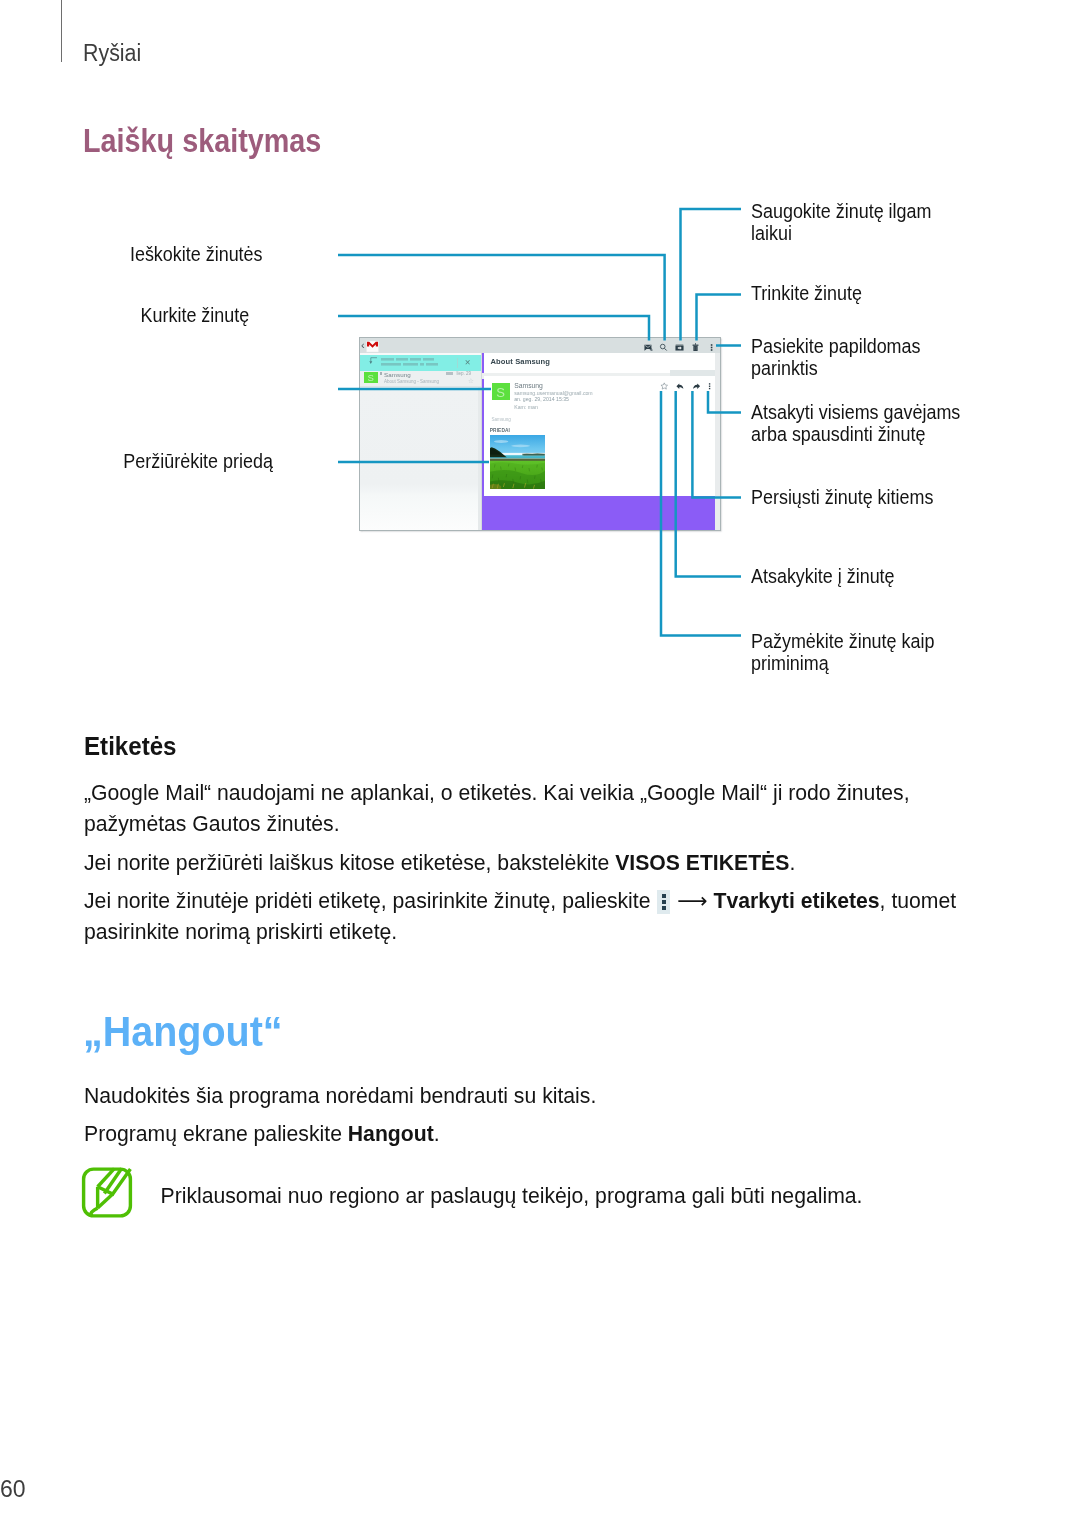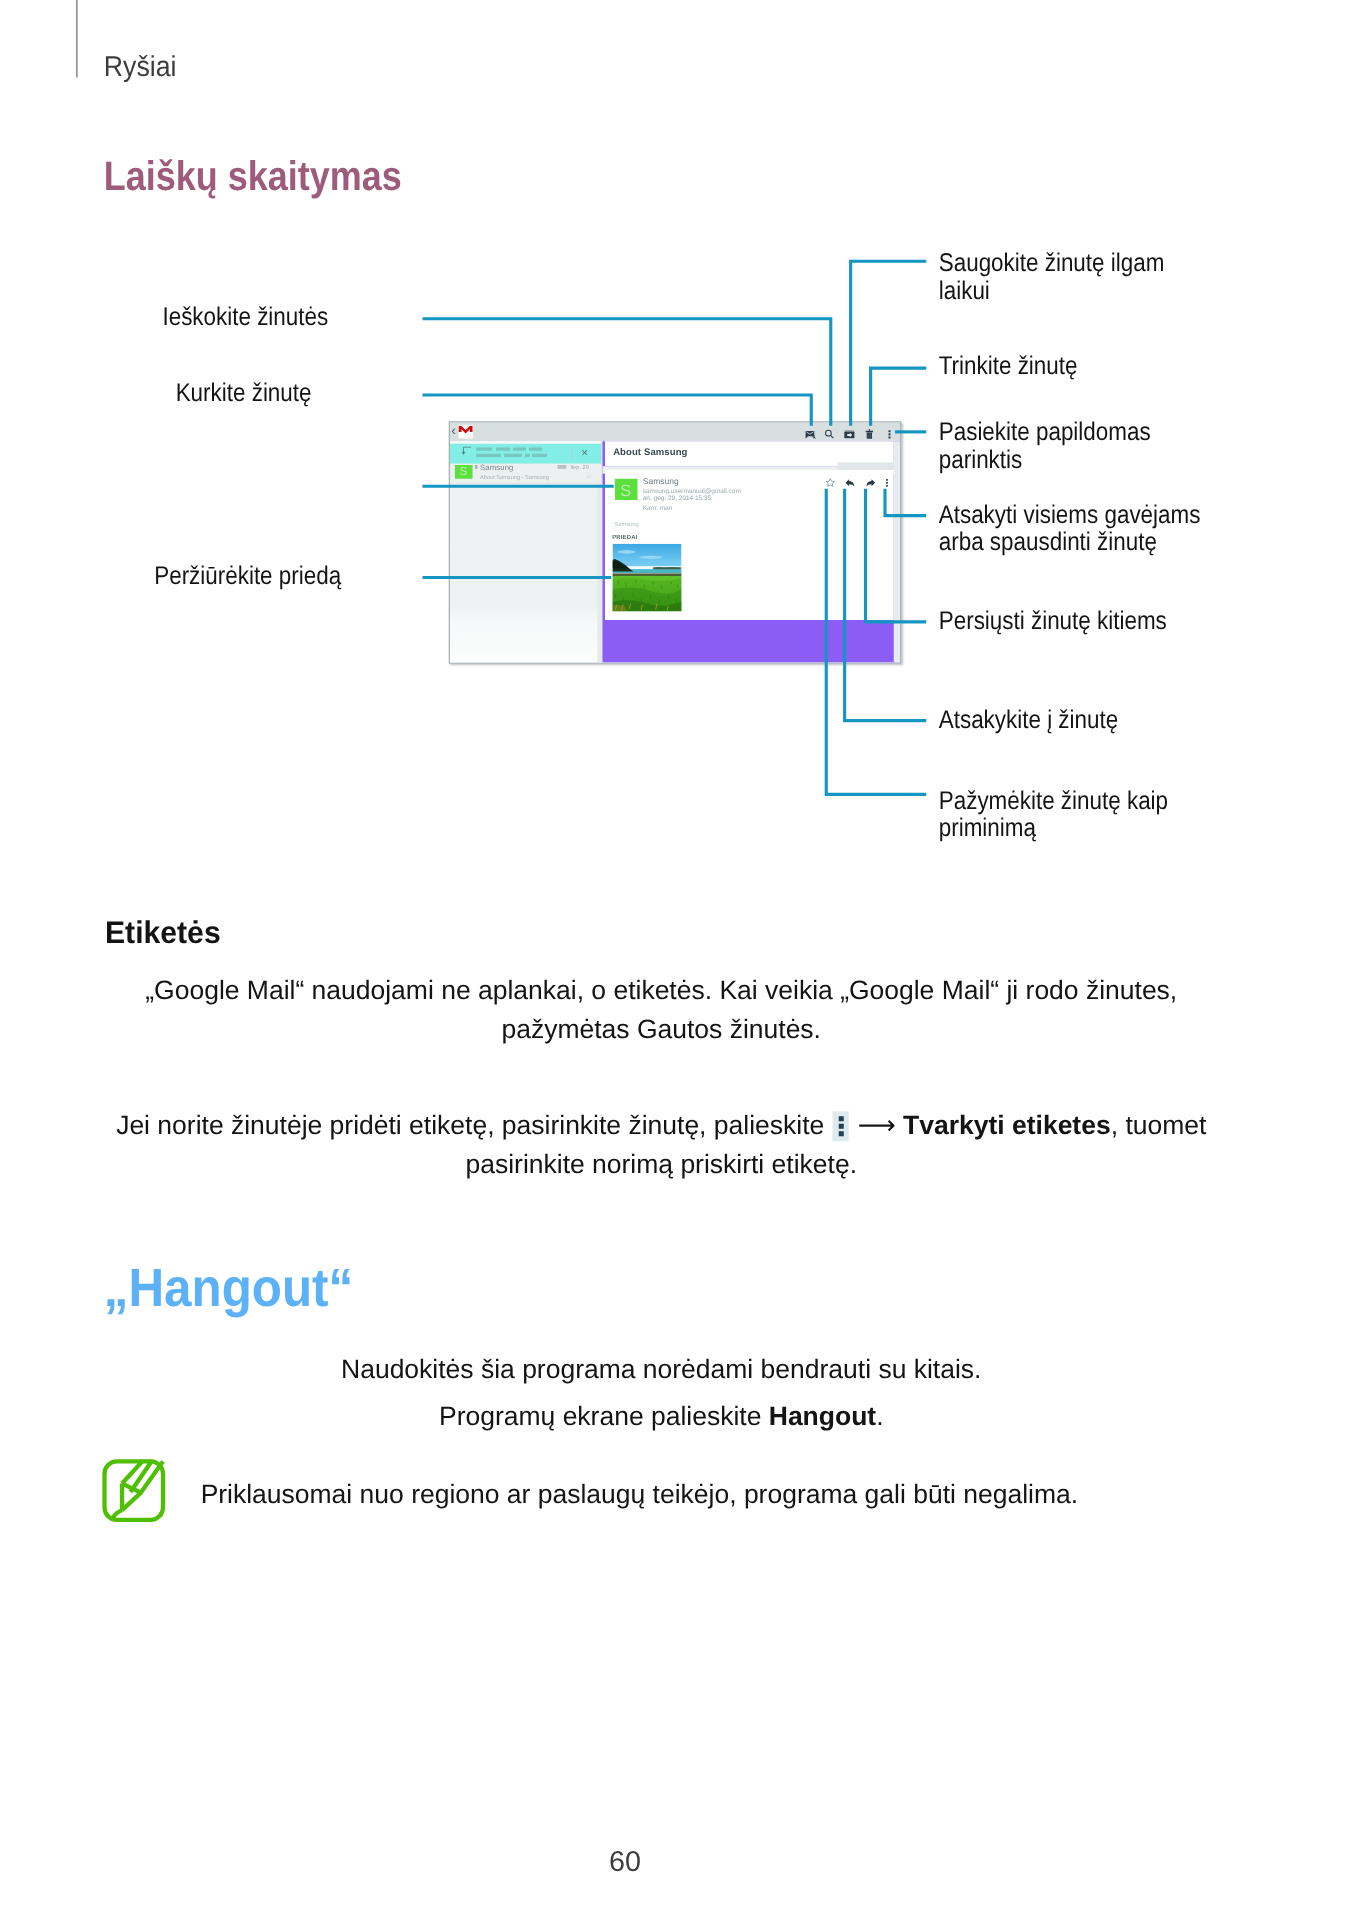--- a/index.html
+++ b/index.html
@@ -16,25 +16,25 @@
   
   .h1{position:absolute;font-weight:bold;line-height:1;white-space:nowrap;
       transform-origin:0 100%;}
   .h1-plum{left:83px;top:124px;font-size:33px;color:#9d5c7c;transform:scaleX(0.872);}
   .h1-blue{left:83px;top:1010px;font-size:43px;color:#5cb1f7;transform:scaleX(0.918);}
   .h2{position:absolute;left:84px;top:734px;font-size:25px;font-weight:bold;color:#141414;
       line-height:1;white-space:nowrap;transform-origin:0 100%;transform:scaleX(0.965);}
 
   
   .p{position:absolute;left:84px;width:890px;font-size:21.2px;color:#141414;
-     line-height:31px;text-align:center;}
+     line-height:31px;text-align:left;}
   .p b{font-weight:bold;}
 
   
-  .pageno{position:absolute;left:0;top:1474px;width:1000px;text-align:center;
+  .pageno{position:absolute;left:0;top:1474px;width:1000px;text-align:left;
       font-size:23px;line-height:31px;color:#3d3d3d;}
 
   
   .note-icon{position:absolute;left:81.3px;top:1166px;width:52px;height:53px;}
   .note-text{position:absolute;left:160.5px;top:1179.5px;width:820px;font-size:21.2px;
       color:#141414;line-height:31px;}
 
   
   .callout{position:absolute;font-size:20.5px;color:#141414;line-height:22.3px;white-space:nowrap;}
   .callout span{display:inline-block;transform:scaleX(0.875);transform-origin:0 50%;}
@@ -311,20 +311,23 @@
     <div class="callout" style="left:750.5px;top:485.5px;"><span>Persiųsti žinutę kitiems</span></div>
     <div class="callout" style="left:750.5px;top:564.5px;"><span>Atsakykite į žinutę</span></div>
     <div class="callout" style="left:750.5px;top:629.5px;"><span>Pažymėkite žinutę kaip</span><br><span>priminimą</span></div>
 
   </div>
 
   <div class="h2">Etiketės</div>
 
   <div class="p" style="top:777px;">„Google Mail“ naudojami ne aplankai, o etiketės. Kai veikia „Google Mail“ ji rodo žinutes, pažymėtas Gautos žinutės.</div>
 
+  <div class="p" style="top:846.5px;">
+    <span>Jei norite peržiūrėti laiškus kitose etiketėse, bakstelėkite </span><b>VISOS ETIKETĖS</b><span>.</span>
+  </div>
 
   <div class="p" style="top:885px;">
     <span>Jei norite žinutėje pridėti etiketę, pasirinkite žinutę, palieskite </span><span class="inline-kebab"><i></i><i></i><i></i></span> <span>⟶</span> <b>Tvarkyti etiketes</b><span>, tuomet pasirinkite norimą priskirti etiketę.</span>
   </div>
 
   <div class="h1 h1-blue">„Hangout“</div>
 
   <div class="p" style="top:1117.5px;">
     <span>Programų ekrane palieskite </span><b>Hangout</b><span>.</span>
   </div>

